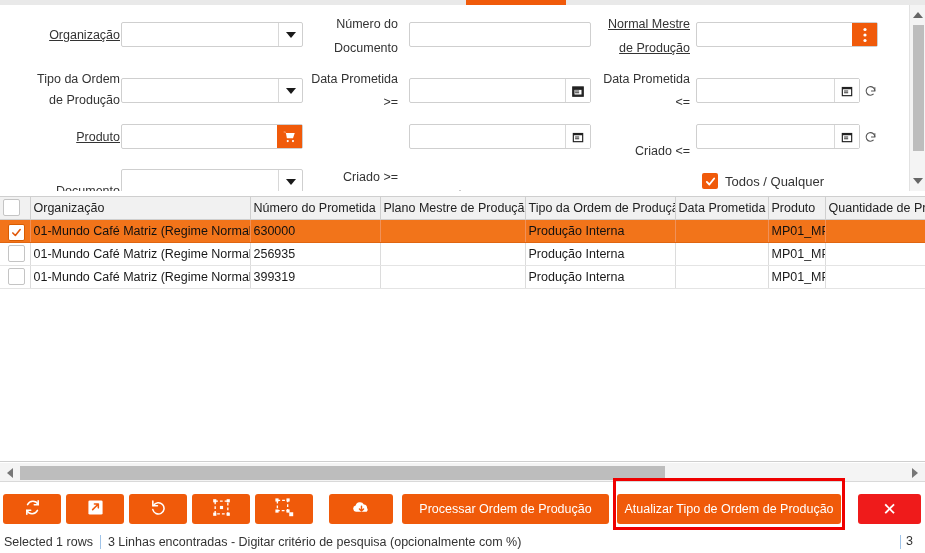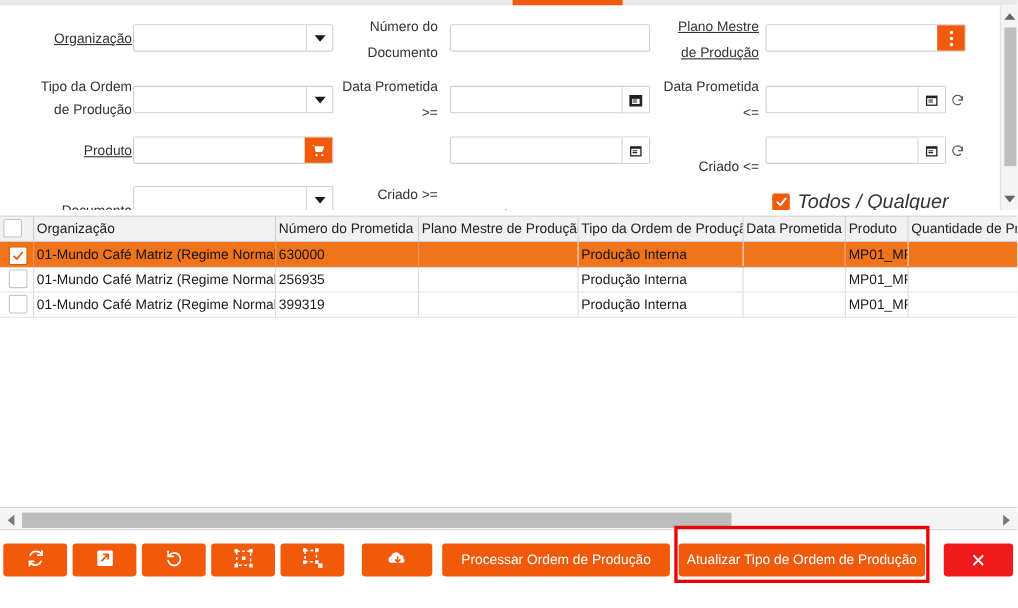--- a/index.html
+++ b/index.html
@@ -57,21 +57,21 @@
     position:absolute; width:16px; height:20px; display:flex;
     align-items:center; justify-content:center; cursor:pointer;
     color:#555; font-size:14px;
   }
   .chk-row { position:absolute; display:flex; align-items:center; gap:7px; }
   .chk-box {
     width:16px;height:16px;background:#f05a0a;border-radius:2px;
     display:flex;align-items:center;justify-content:center; cursor:pointer;
   }
   .chk-box svg { display:block; }
-  .chk-lbl { font-size:18px; color:#333;font-style:italic; }
+  .chk-lbl { font-size:13px; color:#333; }
 
   
   .vscroll {
     position:absolute; right:0; top:5px; width:16px; height:186px;
     background:#f4f4f4; border-left:1px solid #e2e2e2;
   }
   .vs-arrow { position:absolute; left:0; width:16px; height:16px;
     display:flex; align-items:center; justify-content:center; cursor:pointer; }
   .vs-arrow.up { top:2px; }
   .vs-arrow.down { bottom:2px; }
@@ -227,21 +227,21 @@
       <div class="cal-btn">
         <svg width="14" height="14" viewBox="0 0 24 24">
           <rect x="3" y="5" width="18" height="16" fill="#222"></rect>
           <rect x="5" y="9" width="14" height="10" fill="#fff"></rect>
           <line x1="7" y1="12" x2="14" y2="12" stroke="#222" stroke-width="1.6"></line>
           <line x1="7" y1="15" x2="14" y2="15" stroke="#222" stroke-width="1.6"></line>
         </svg>
       </div>
     </div>
 
-    <div class="f-label link" style="left:590px; top:12px; width:100px;">Plano Mestre</div>
+    <div class="f-label link" style="left:590px; top:12px; width:100px;">Normal Mestre</div>
     <div class="f-label link" style="left:590px; top:36px; width:100px;">de Produção</div>
     <div class="f-input" style="left:696px; top:17px; width:182px;">
       <input value="" style="">
       <div class="btn-orange-sq">
         <svg width="4" height="16" viewBox="0 0 4 16" fill="#fff">
           <circle cx="2" cy="2.5" r="1.6"></circle>
             <circle cx="2" cy="8" r="1.6"></circle>
             <circle cx="2" cy="13.5" r="1.6"></circle>
         </svg>
       </div>
@@ -459,14 +459,21 @@
 
     <button class="tbtn" style="left:617px; width:224px;">Atualizar Tipo de Ordem de Produção</button>
 
     <button class="tbtn red" style="left:858px; width:63px; font-size:17px;">
       <span>✕</span>
     </button>
   </div>
 
   <div class="redbox"></div>
 
+  <div class="statusbar">
+    <span class="st-sel">Selected 1 rows</span>
+    <span class="st-div"></span>
+    <span>3 Linhas encontradas - Digitar critério de pesquisa (opcionalmente com %)</span>
+    <span class="st-rdiv"></span>
+    <span class="st-right">3</span>
+  </div>
 
 </div>
 
 </body></html>

